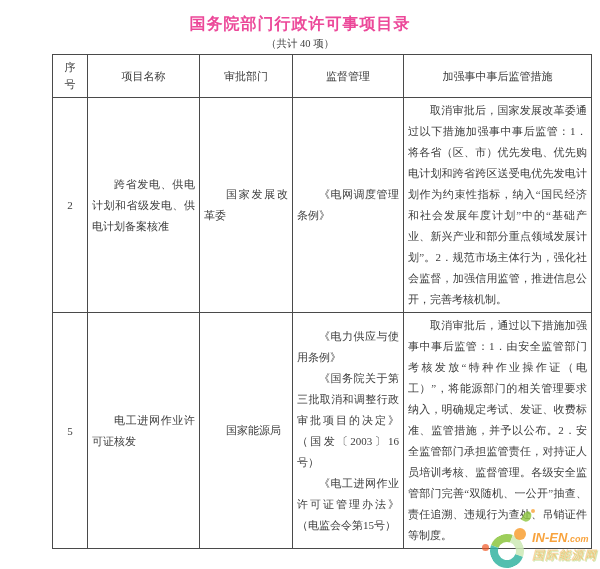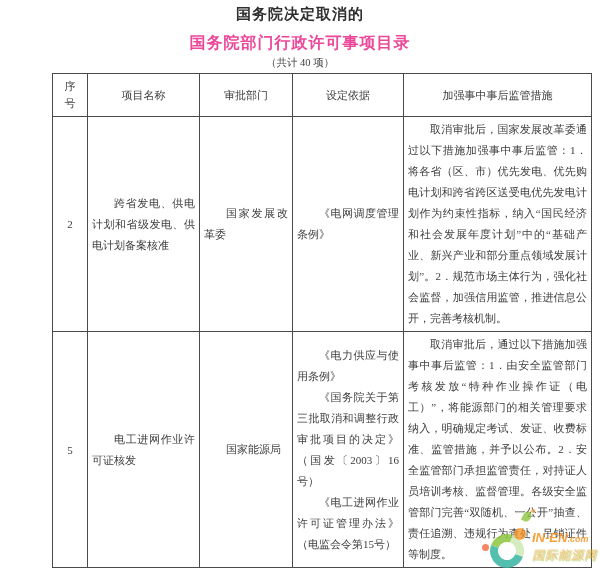--- a/index.html
+++ b/index.html
@@ -58,39 +58,38 @@
   }
   .leaf-tip { position:absolute; left:531px; top:509px; width:4px; height:4px; border-radius:50%;
     background:var(--orange,#f7941d); opacity:.7; }
 </style>
 </head>
 <body>
 
 <div class="page">
 
   <div class="titles">
-    <h1 class="t1">国务院决定取消的</h1>
     <h1 class="t2">国务院部门行政许可事项目录</h1>
     <div class="note">（共计 40 项）</div>
   </div>
 
   <table class="doc">
     <colgroup>
       <col class="c-no">
         <col class="c-name">
         <col class="c-dept">
         <col class="c-basis">
         <col class="c-meas">
     </colgroup>
     <thead>
       <tr>
         <th><span class="vwrap">序号</span></th>
         <th>项目名称</th>
         <th>审批部门</th>
-        <th>设定依据</th>
+        <th>监督管理</th>
         <th>加强事中事后监管措施</th>
       </tr>
     </thead>
     <tbody>
       <tr class="r1">
         <td class="cell-no">2</td>
         <td>
           <p class="cellp">跨省发电、供电计划和省级发电、供电计划备案核准</p>
         </td>
         <td>

